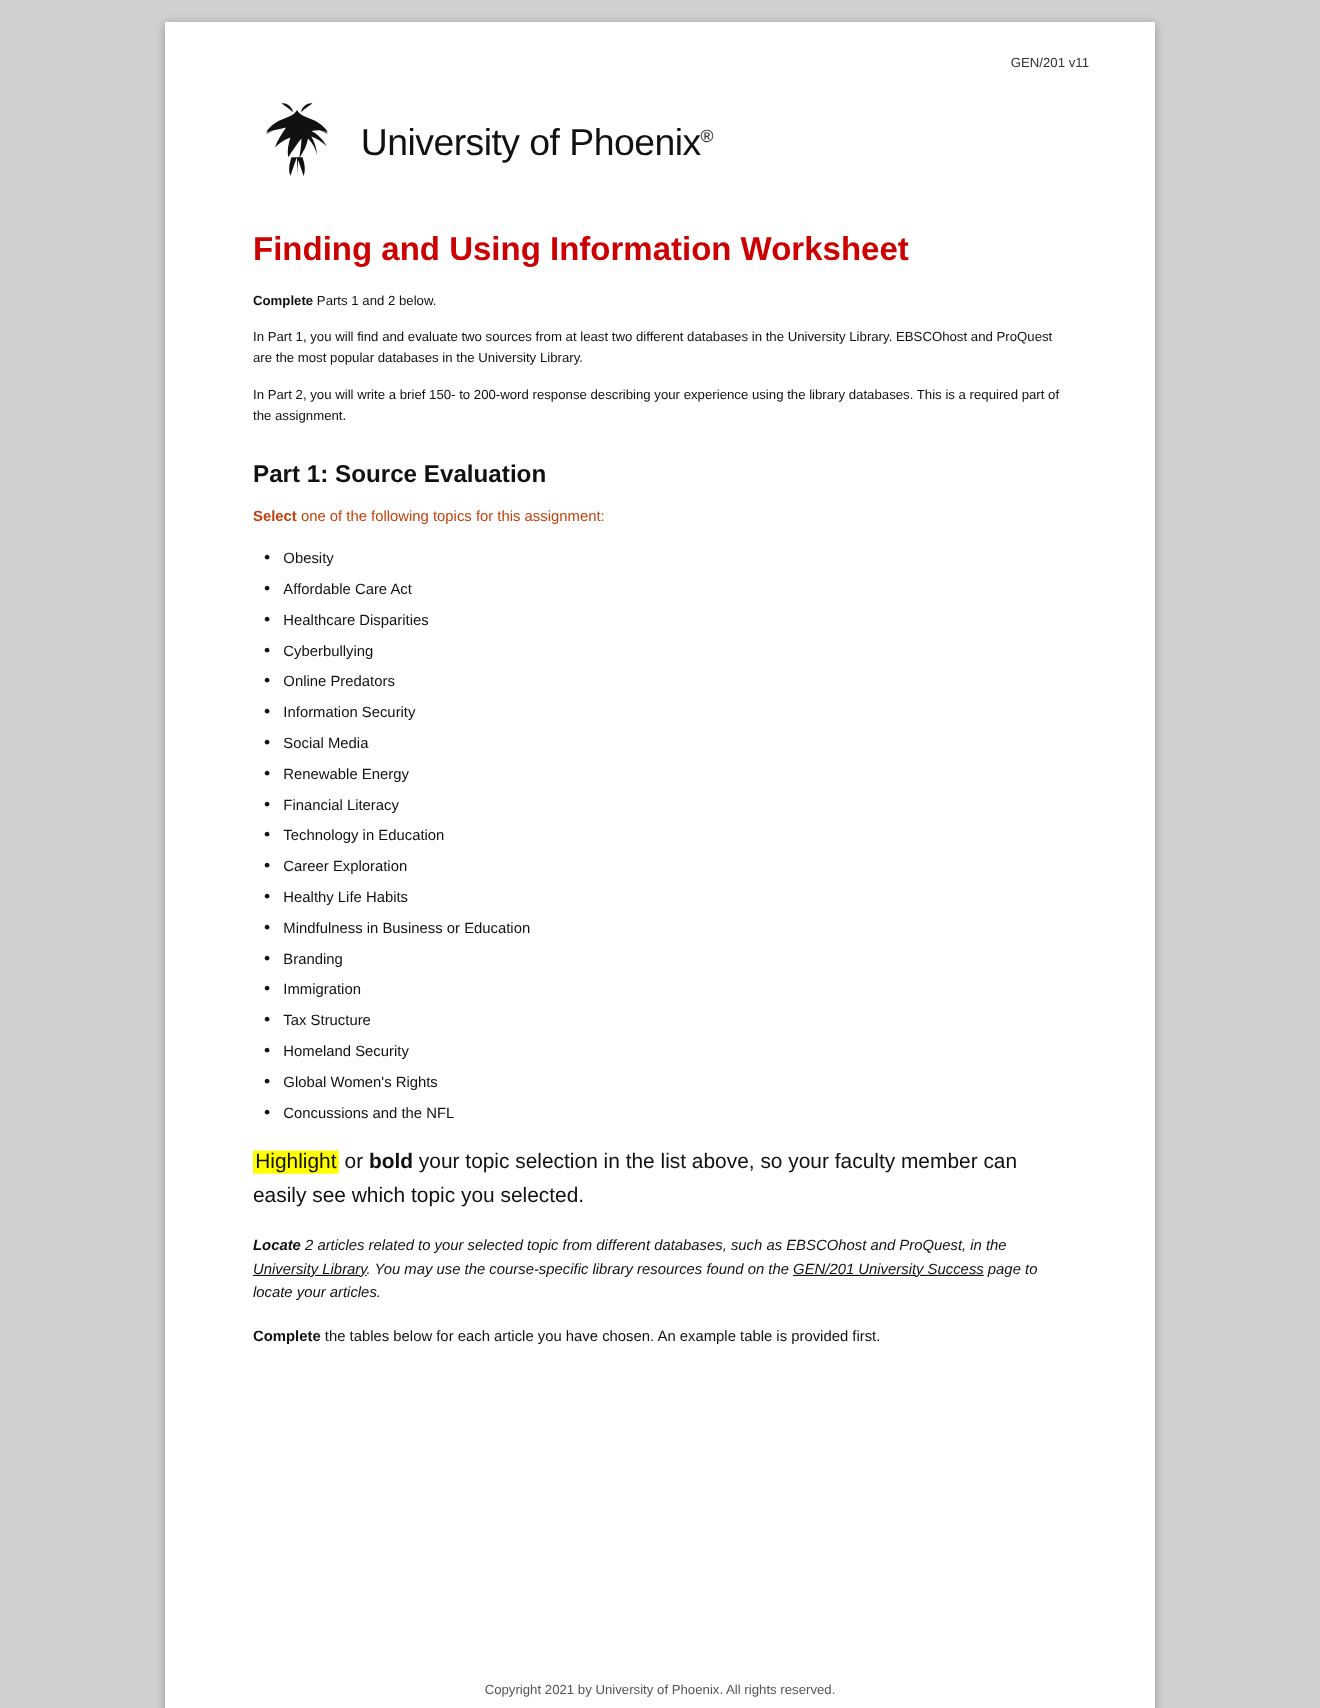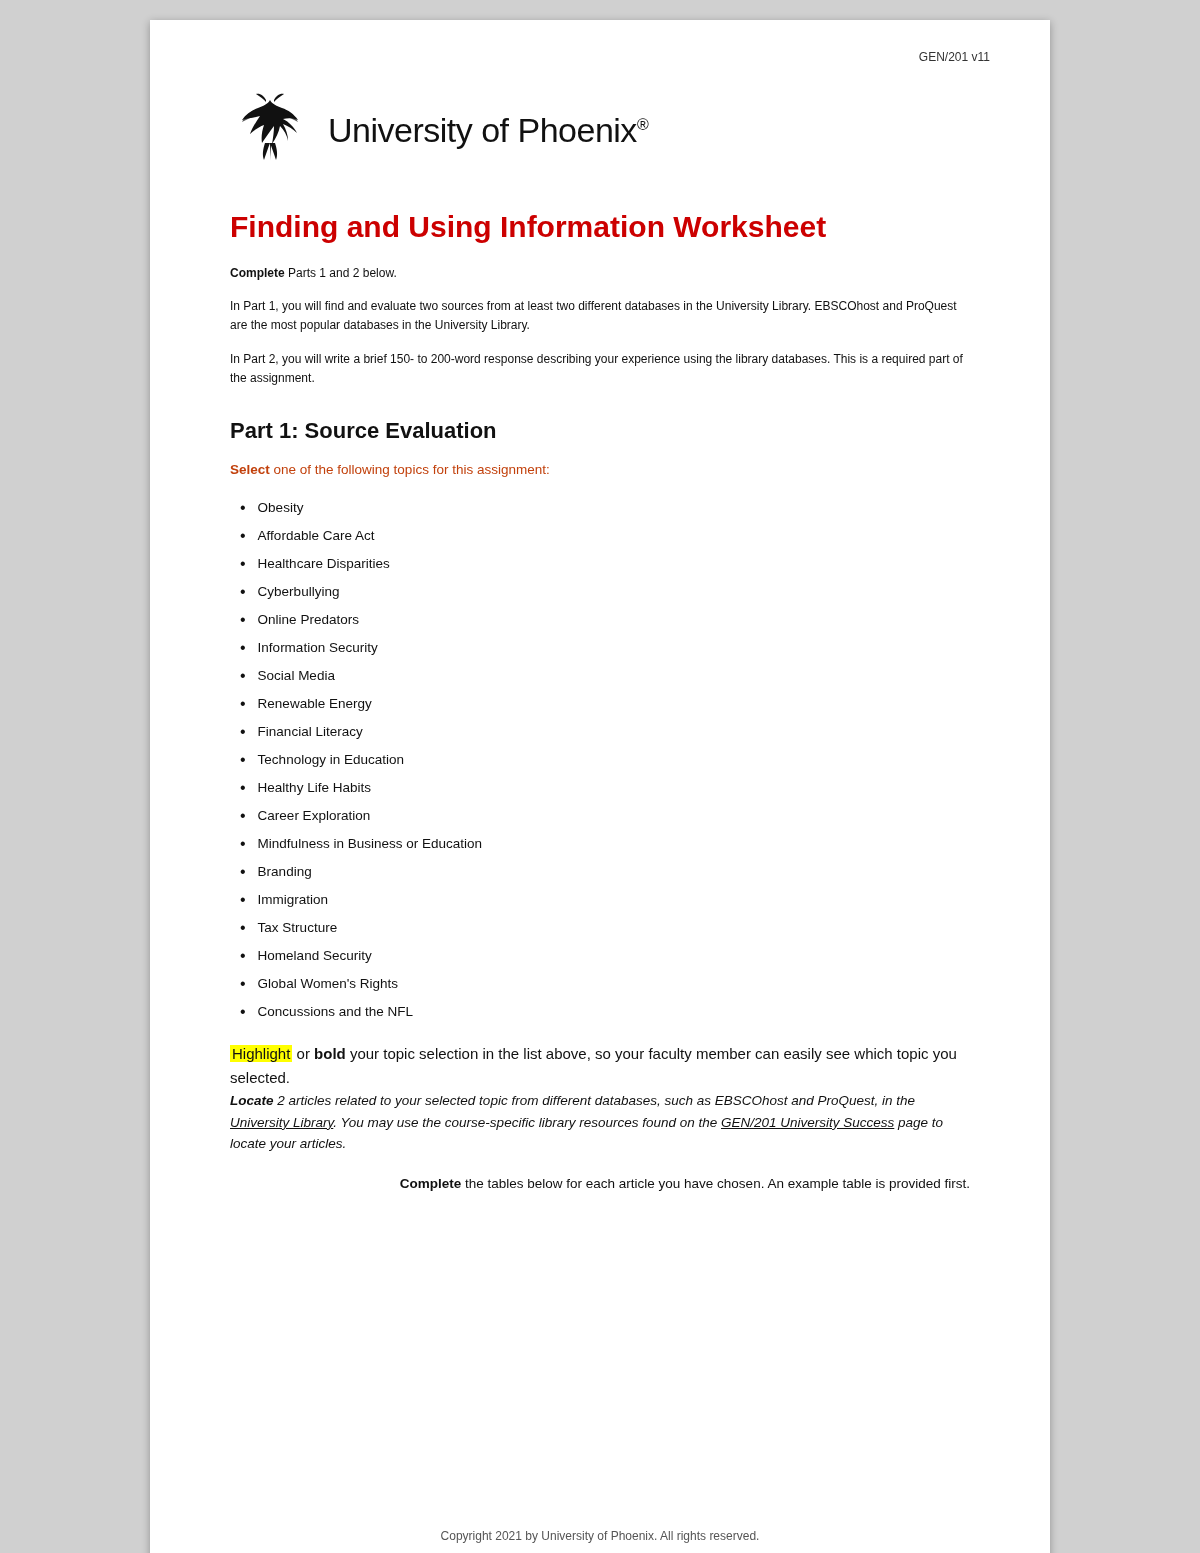--- a/index.html
+++ b/index.html
@@ -114,23 +114,24 @@
     }
 
     .topic-list li::before {
       content: "•";
       font-size: 16px;
       margin-right: 12px;
       flex-shrink: 0;
     }
 
     .highlight-note {
-      font-size: 15px;
-      color: #111;
-      line-height: 1.6;
+      font-size: 19px;
+      color: #111;
+      line-height: 1.6;
+      margin-bottom: 18px;
     }
 
     .highlight-note .highlight {
       background-color: #ffff00;
       padding: 0 2px;
     }
 
     .highlight-note .bold-text {
       font-weight: bold;
     }
@@ -150,21 +151,20 @@
     .locate-note a {
       color: #111;
       text-decoration: underline;
     }
 
     .complete-note {
       font-size: 13.5px;
       color: #111;
       line-height: 1.6;
       margin-bottom: 18px;
-      text-align: right;
     }
 
     .complete-note .bold-label {
       font-weight: bold;
     }
 
     .footer {
       position: absolute;
       bottom: 30px;
       left: 0;
@@ -226,22 +226,22 @@
   <li>Obesity</li>
       <li>Affordable Care Act</li>
       <li>Healthcare Disparities</li>
       <li>Cyberbullying</li>
       <li>Online Predators</li>
       <li>Information Security</li>
       <li>Social Media</li>
       <li>Renewable Energy</li>
       <li>Financial Literacy</li>
       <li>Technology in Education</li>
+      <li>Career Exploration</li>
       <li>Healthy Life Habits</li>
-      <li>Career Exploration</li>
       <li>Mindfulness in Business or Education</li>
       <li>Branding</li>
       <li>Immigration</li>
       <li>Tax Structure</li>
       <li>Homeland Security</li>
       <li>Global Women's Rights</li>
       <li>Concussions and the NFL</li>
     </ul>
 
   <p class="highlight-note">

